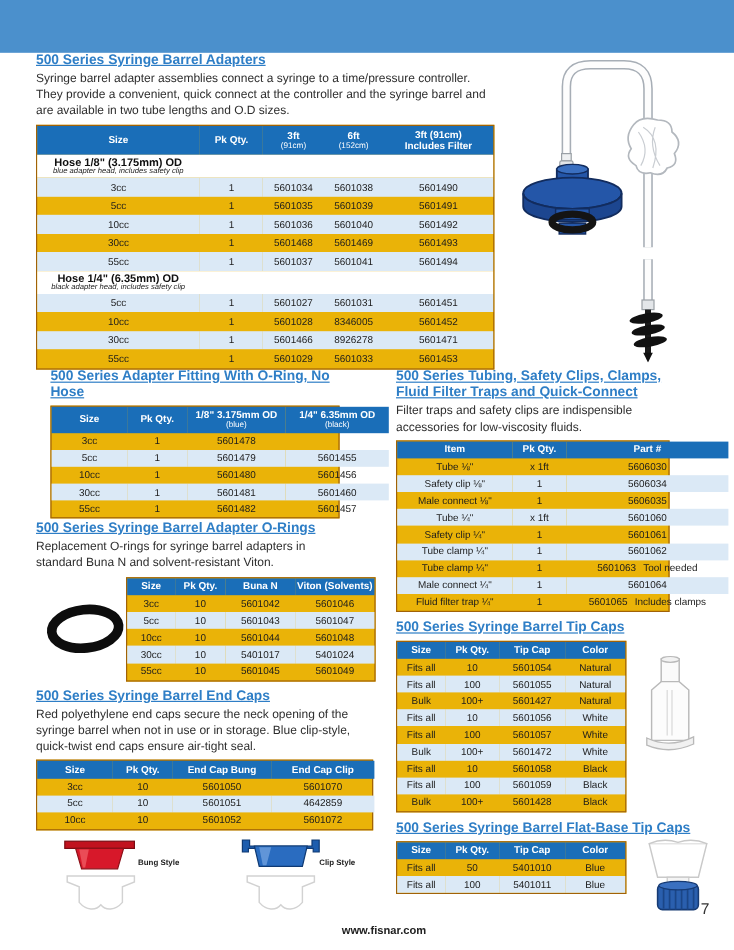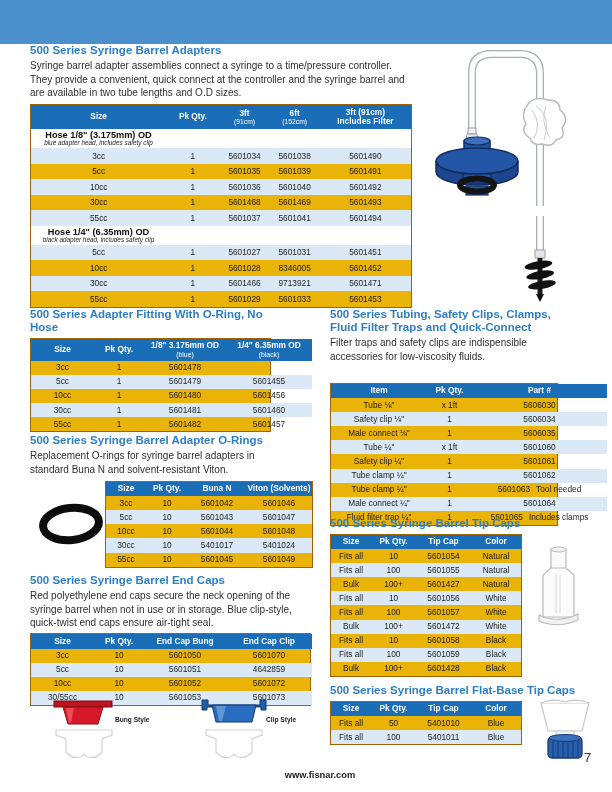--- a/index.html
+++ b/index.html
@@ -1,20 +1,20 @@
 <!DOCTYPE html>
 <html><head>
 <meta charset="utf-8">
 <style>
   html,body{margin:0;padding:0;background:#e9e9e9;}
   .page{position:relative;width:612px;height:792px;margin:0 auto;background:#ffffff;
         font-family:"Liberation Sans",sans-serif;overflow:hidden;}
   .topband{position:absolute;left:0;top:0;width:612px;height:44px;background:#4b90cc;}
   .sec{position:absolute;}
-  .sec-title{color:#2e7ec6;font-size:11.5px;font-weight:bold;line-height:1.12;}
+  .sec-title{color:#2e7ec6;font-size:11.5px;font-weight:bold;line-height:1.12;text-decoration:underline;}
   .intro{font-size:10px;color:#2e2e2e;line-height:1.33;margin-top:2.5px;}
   .tbl-wrap{border:1px solid #a16207;background:#eab308;}
   table.tbl{width:100%;border-collapse:collapse;table-layout:fixed;}
   .tbl th{background:#1a6eb8;color:#fff;font-size:8.3px;font-weight:bold;padding:2.5px 1px;
           line-height:1.12;vertical-align:middle;text-align:center;}
   .th-sub{display:block;font-size:6.8px;font-weight:normal;}
   .th-sub.strong{font-weight:bold;font-size:8.3px;}
   .tbl td{font-size:8.3px;color:#1c1c1c;text-align:center;padding:3.4px 1px;line-height:1.05;}
   .tbl-sm td{padding:2.7px 1px;}
   tr.stripe td{background:#dbe9f6;}
@@ -120,21 +120,21 @@
               <td>10cc</td>
               <td>1</td>
               <td>5601028</td>
               <td>8346005</td>
               <td>5601452</td>
             </tr>
             <tr class="stripe">
               <td>30cc</td>
               <td>1</td>
               <td>5601466</td>
-              <td>9713921</td>
+              <td>8926278</td>
               <td>5601471</td>
             </tr>
             <tr>
               <td>55cc</td>
               <td>1</td>
               <td>5601029</td>
               <td>5601033</td>
               <td>5601453</td>
             </tr>
           </tbody>
@@ -165,21 +165,21 @@
     <rect x="127" y="204" width="10" height="8" fill="#e3e6e9" stroke="#9aa0a6" stroke-width="1"></rect>
     <rect x="129.5" y="212" width="5" height="38" fill="#1a1a1a"></rect>
     <g transform="rotate(-10 132 228)">
       <ellipse cx="132" cy="219" rx="14" ry="4" fill="#111"></ellipse>
       <ellipse cx="132" cy="229" rx="14" ry="4" fill="#111"></ellipse>
       <ellipse cx="132" cy="239" rx="14" ry="4" fill="#111"></ellipse>
     </g>
     <path d="M128,248 L136,248 L132,256 Z" fill="#111"></path>
   </svg>
 
-  <div class="sec" style="left:30px;top:308px;width:241px">
+  <div class="sec" style="left:42px;top:308px;width:241px">
     <div class="sec-title">500 Series Adapter Fitting With O-Ring, No Hose</div>
     <div class="tbl-wrap tbl-sm-wrap" style="margin-top:4px">
         <table class="tbl tbl-sm">
           <colgroup>
             <col style="width: 63px;">
             <col style="width: 50px;">
             <col style="width: 82px;">
             <col style="width: 86px;">
           </colgroup>
           <thead>
@@ -315,26 +315,20 @@
               <td>10</td>
               <td>5601051</td>
               <td>4642859</td>
             </tr>
             <tr>
               <td>10cc</td>
               <td>10</td>
               <td>5601052</td>
               <td>5601072</td>
             </tr>
-            <tr class="stripe">
-              <td>30/55cc</td>
-              <td>10</td>
-              <td>5601053</td>
-              <td>5601073</td>
-            </tr>
           </tbody>
         </table>
       </div>
   </div>
 
   <svg class="img-abs" style="left:30px;top:696px" width="282" height="72" viewBox="0 0 282 72">
 
     <g>
       <rect x="24" y="5" width="58" height="6" fill="#c1121f" stroke="#7a0a12" stroke-width="1"></rect>
       <path d="M33,11 L73,11 L68,28 L38,28 Z" fill="#d7182a" stroke="#8c1018" stroke-width="1"></path>
@@ -351,21 +345,21 @@
 
     <path d="M176,34 L232,34 L232,39 L222,43 L222,56 C216,63 208,63 204,58 C200,63 192,63 186,56 L186,43 L176,39 Z" fill="#ffffff" stroke="#d2d2d2" stroke-width="1.2"></path>
   </svg>
   <div class="cap-label" style="left:115px;top:716px">Bung Style</div>
   <div class="cap-label" style="left:266px;top:716px">Clip Style</div>
 
   <div class="sec" style="left:330px;top:308px;width:228px">
     <div class="sec-title">500 Series Tubing, Safety Clips, Clamps,</div>
     <div class="sec-title">Fluid Filter Traps and Quick-Connect</div>
     <div class="intro">Filter traps and safety clips are indispensible  accessories for low-viscosity fluids.</div>
-    <div class="tbl-wrap" style="margin-top:20px">
+    <div class="tbl-wrap" style="margin-top:4px">
         <table class="tbl tbl-sm">
           <colgroup>
             <col style="width: 96px;">
             <col style="width: 45px;">
             <col style="width: 135px;">
           </colgroup>
           <thead>
             <tr>
               <th><span>Item</span></th>
               <th><span>Pk Qty.</span></th>

